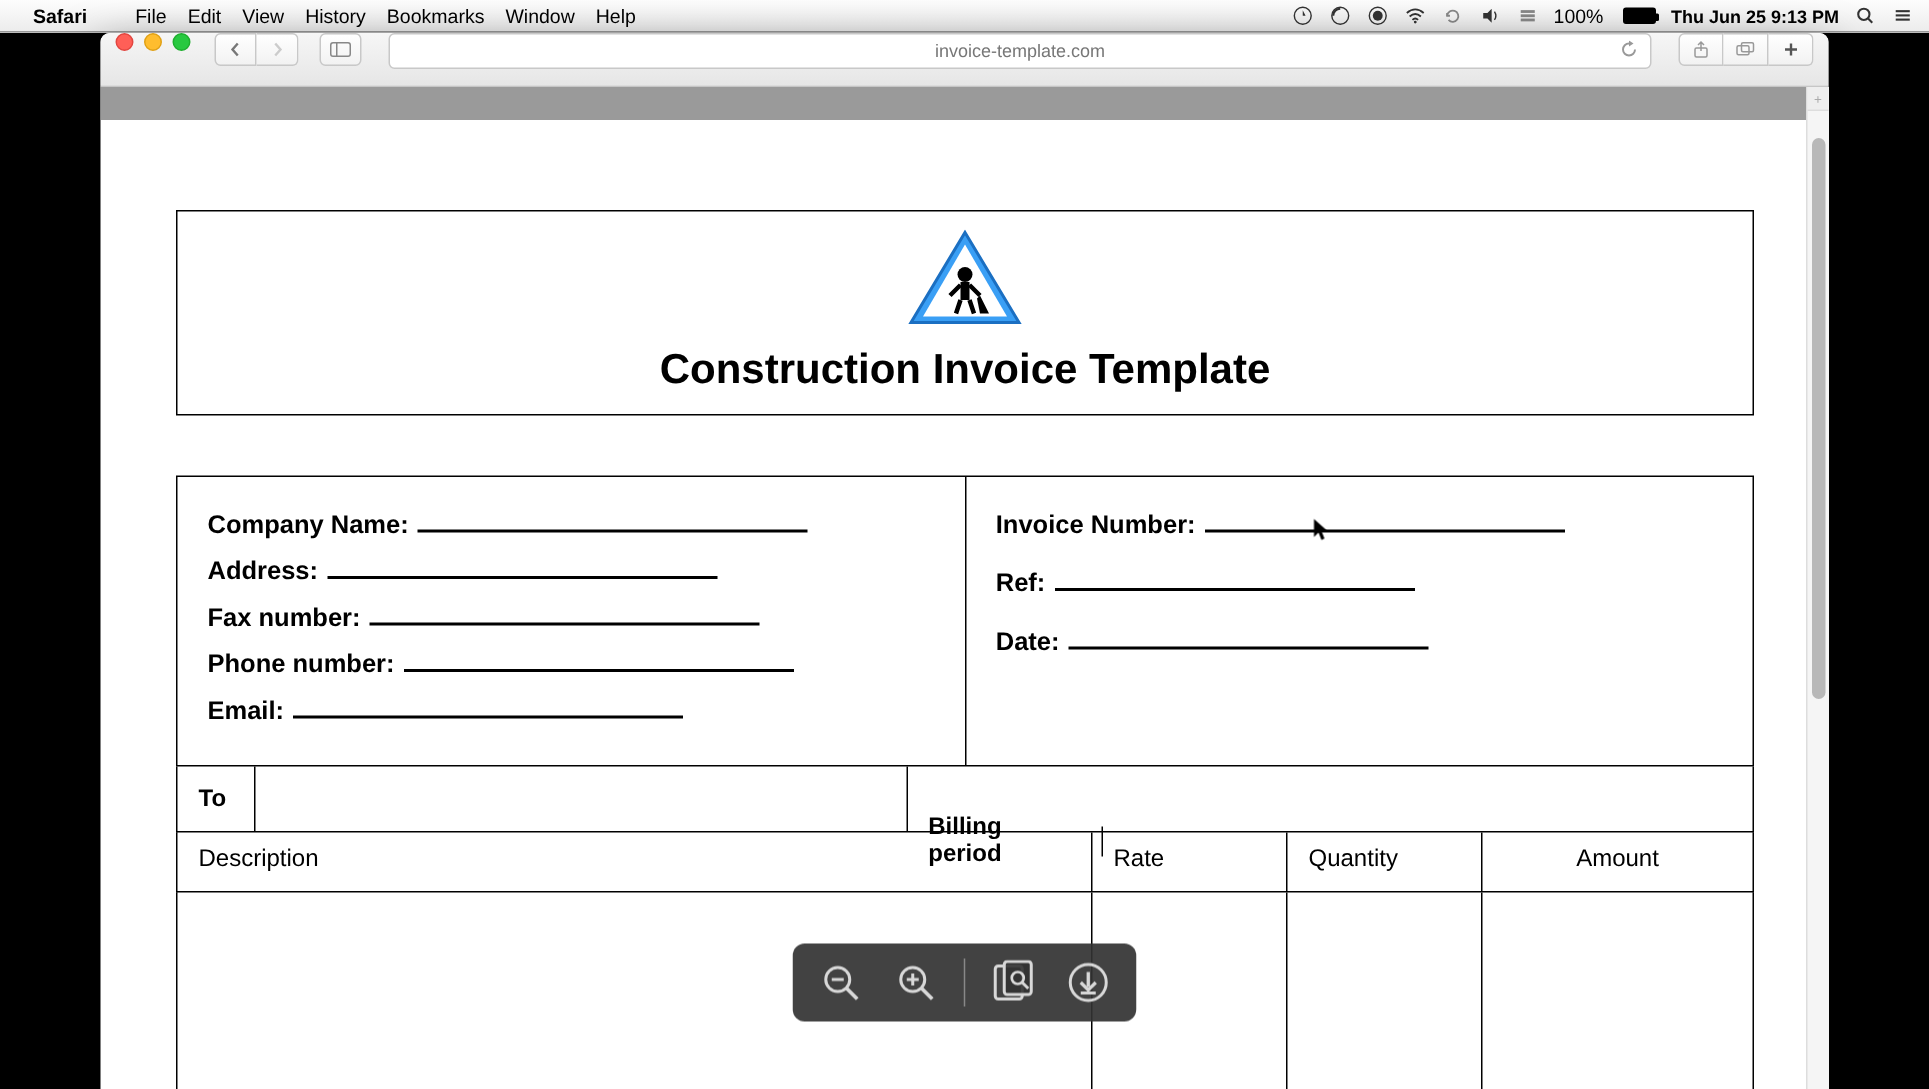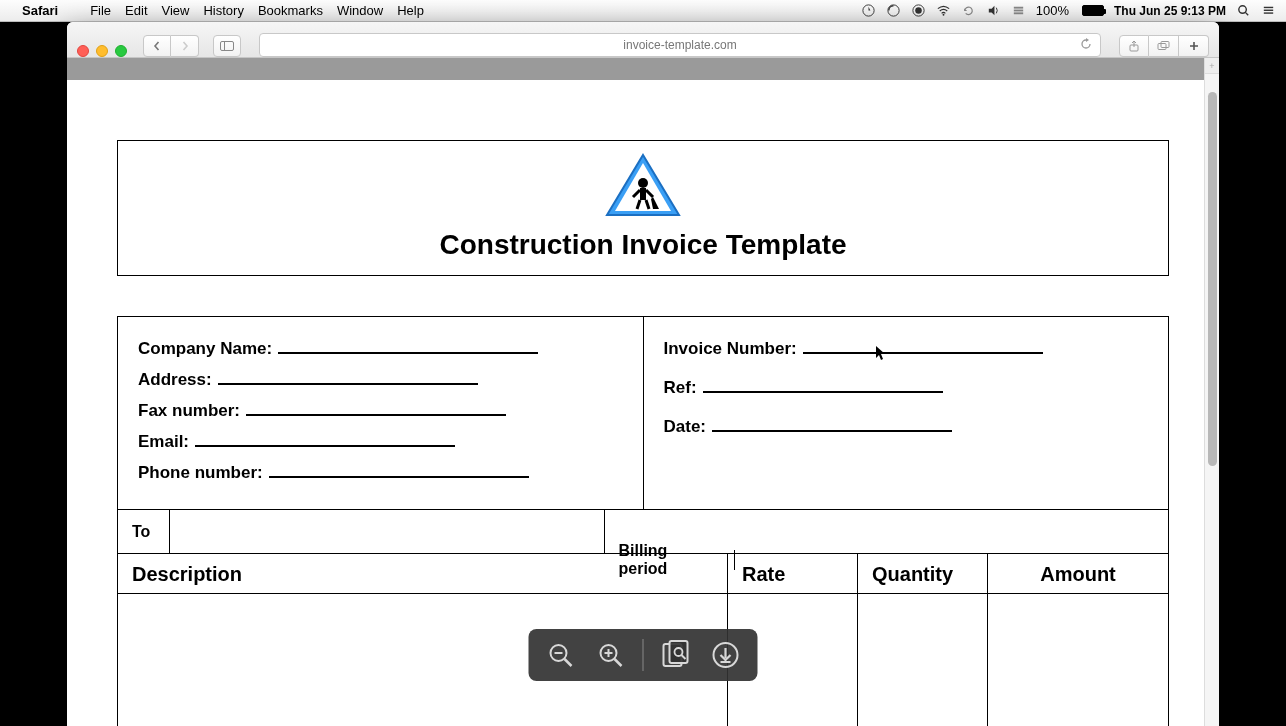--- a/index.html
+++ b/index.html
@@ -45,21 +45,21 @@
       background: #fff;
       border-radius: 6px 6px 0 0;
       box-shadow: 0 10px 30px rgba(0,0,0,0.5);
       overflow: hidden;
     }
     .safari-toolbar {
       height: 36px;
       background: linear-gradient(#f6f6f6, #e6e6e6);
       border-bottom: 1px solid #c6c6c6;
       display: flex;
-      align-items: flex-end;
+      align-items: flex-start;
       padding: 0 10px;
       gap: 8px;
     }
     .traffic-lights { display: flex; gap: 7px; margin-right: 8px; }
     .tl { width: 12px; height: 12px; border-radius: 50%; }
     .tl.red { background: #ff5f57; border: 0.5px solid #e24640; }
     .tl.yellow { background: #ffbd2e; border: 0.5px solid #e1a116; }
     .tl.green { background: #28c940; border: 0.5px solid #1faf2f; }
     .nav-btn {
       width: 28px; height: 22px;
@@ -145,22 +145,22 @@
       display: flex; align-items: center;
     }
     .to-label { width: 52px; }
     .to-value { flex: 1; }
     .bill-label { width: 130px; margin-top: 40px; }
     .bill-value { flex: 1; width: 340px; border-right: none; }
 
     .table-head { display: flex; border: 1px solid #000; border-top: none; height: 40px; }
     .th {
       padding: 9px 14px;
-      font-size: 20px;
-      font-weight: bold;
+      font-size: 16px;
+      font-weight: normal;
       border-right: 1px solid #000;
     }
     .th:last-child { border-right: none; }
     .th.desc { flex: 1; }
     .th.rate { width: 130px; }
     .th.qty { width: 130px; }
     .th.amount { width: 180px; text-align: center; }
     .table-body { display: flex; border: 1px solid #000; border-top: none; height: 190px; }
     .td { border-right: 1px solid #000; }
     .td:last-child { border-right: none; }
@@ -385,25 +385,25 @@
             </div>
           <div class="field-line">
               <span class="field-label">Address:</span>
               <span class="field-under"></span>
             </div>
           <div class="field-line">
               <span class="field-label">Fax number:</span>
               <span class="field-under"></span>
             </div>
           <div class="field-line">
+              <span class="field-label">Phone number:</span>
+              <span class="field-under"></span>
+            </div>
+          <div class="field-line">
               <span class="field-label">Email:</span>
-              <span class="field-under"></span>
-            </div>
-          <div class="field-line">
-              <span class="field-label">Phone number:</span>
               <span class="field-under"></span>
             </div>
         </div>
         <div class="info-cell right">
           <div class="field-line">
               <span class="field-label">Invoice Number:</span>
               <span class="field-under"></span>
             </div>
           <div class="field-line">
               <span class="field-label">Ref:</span>

